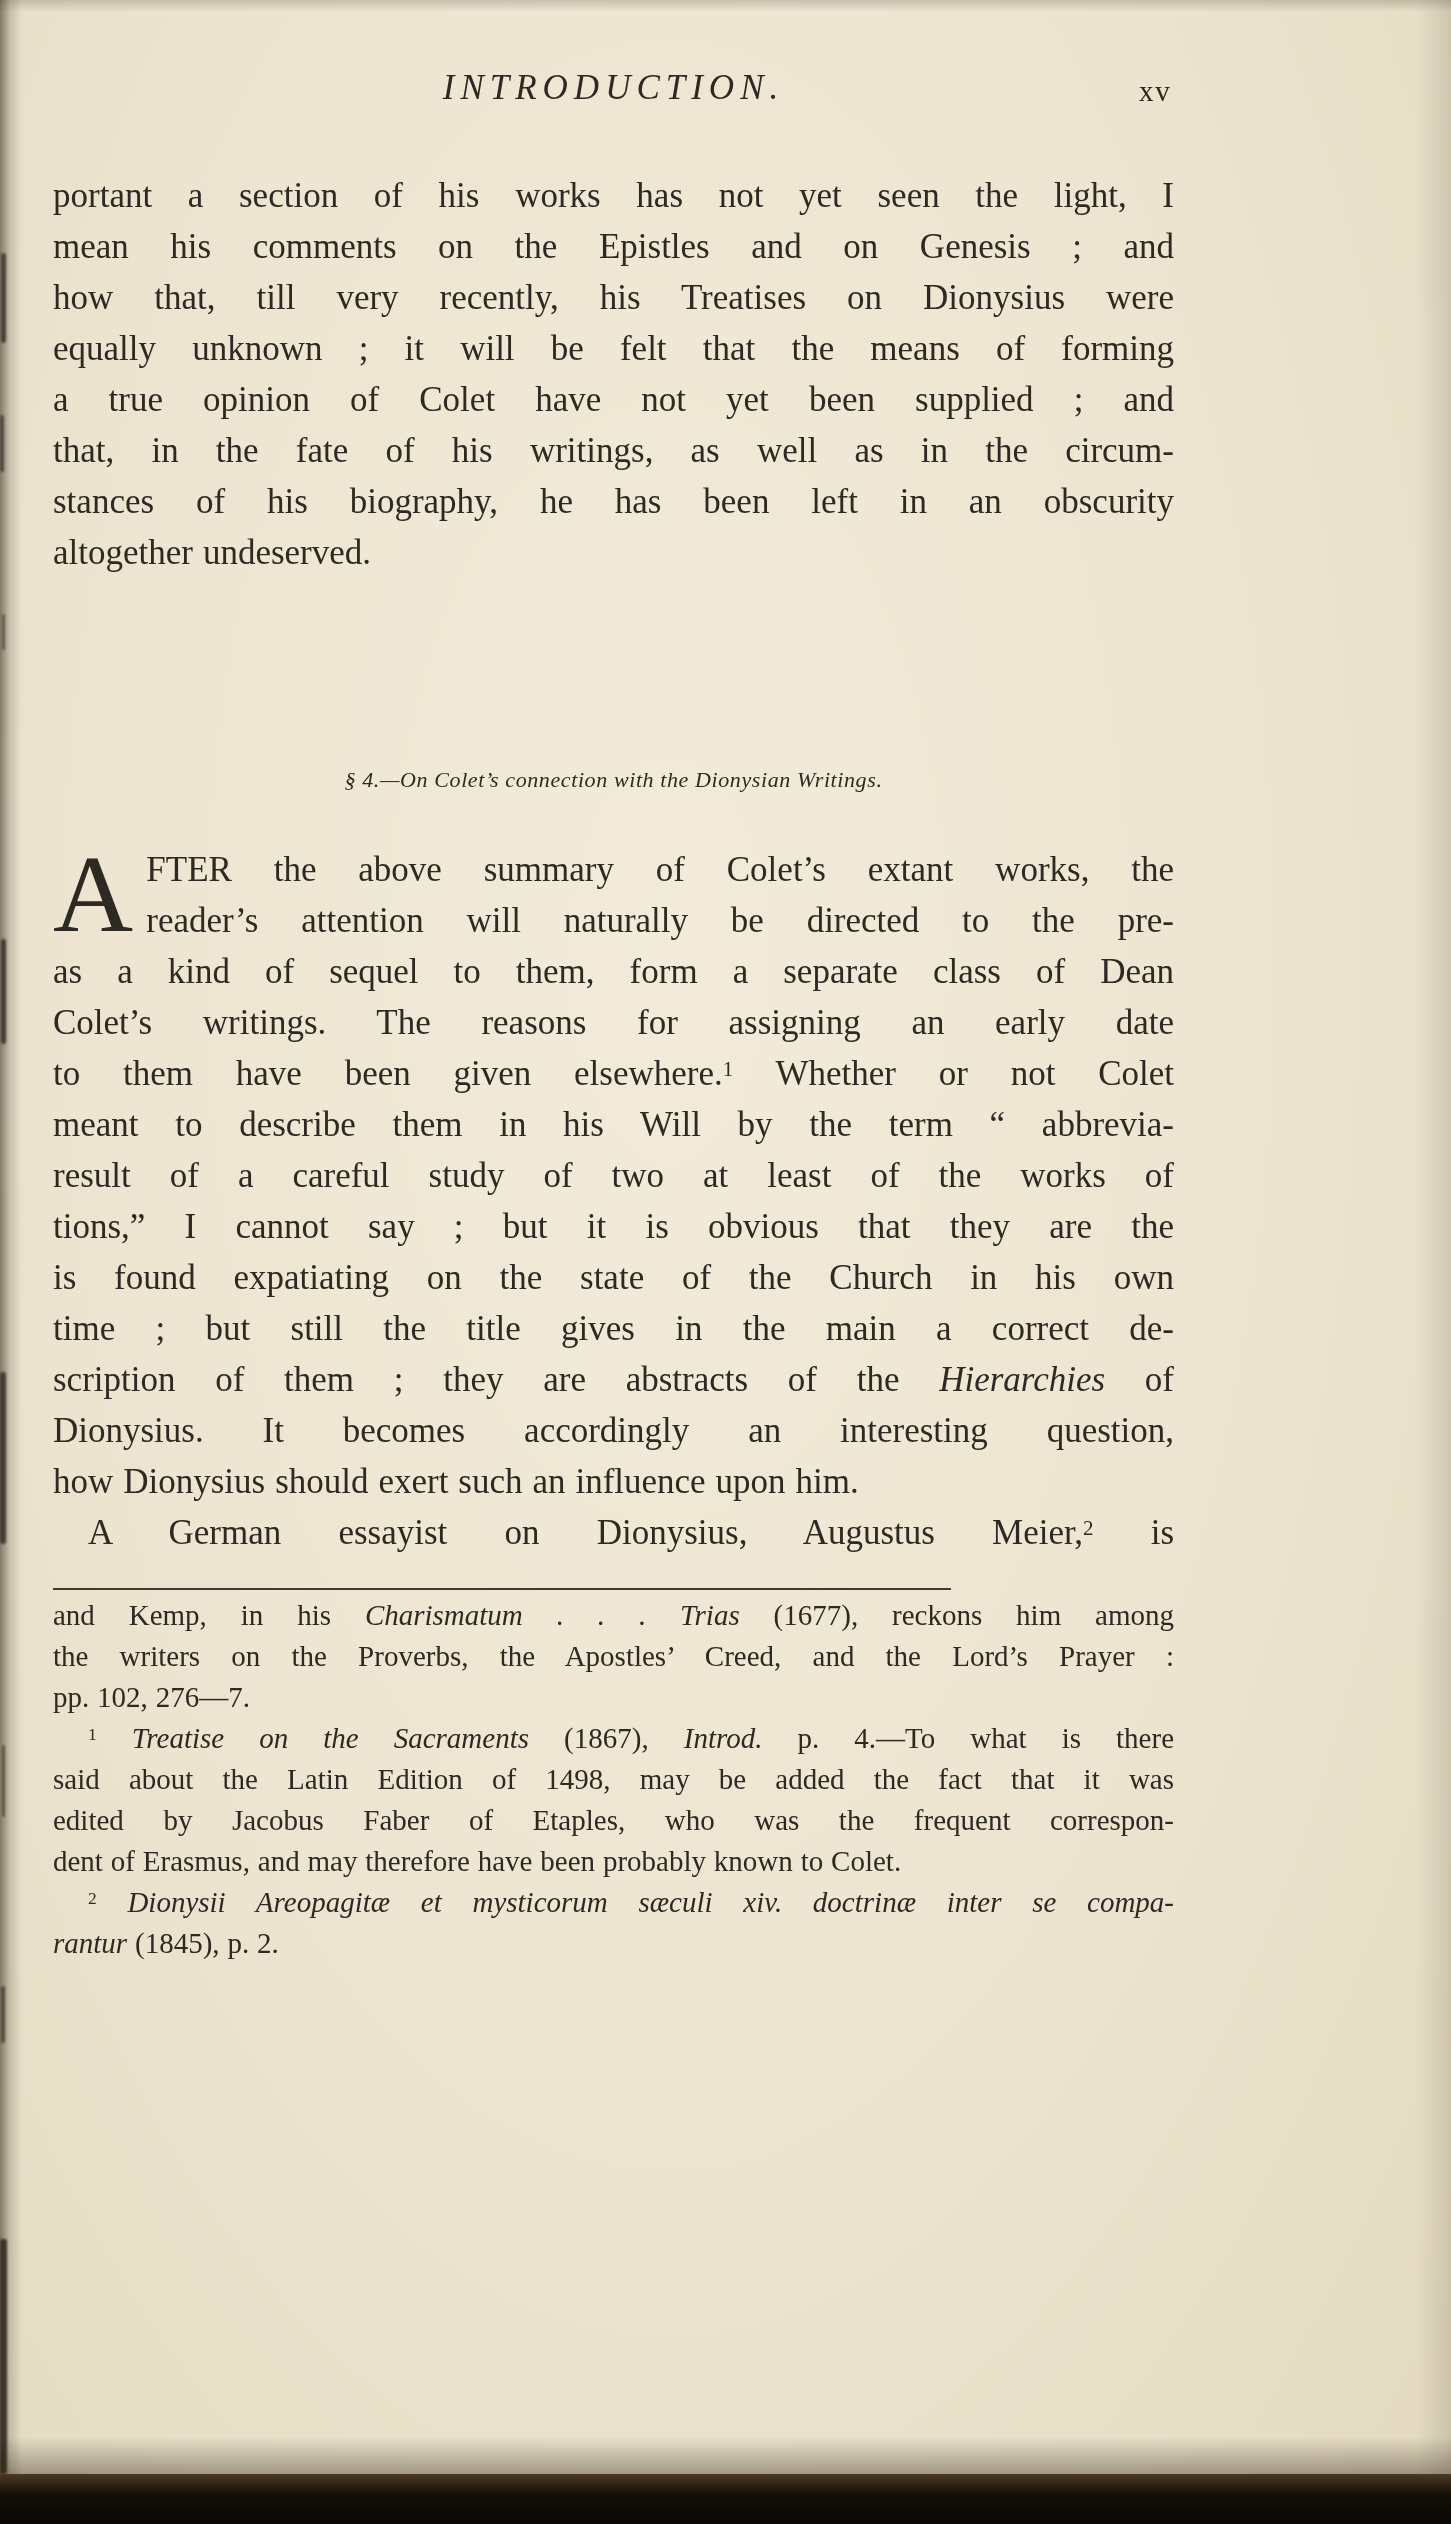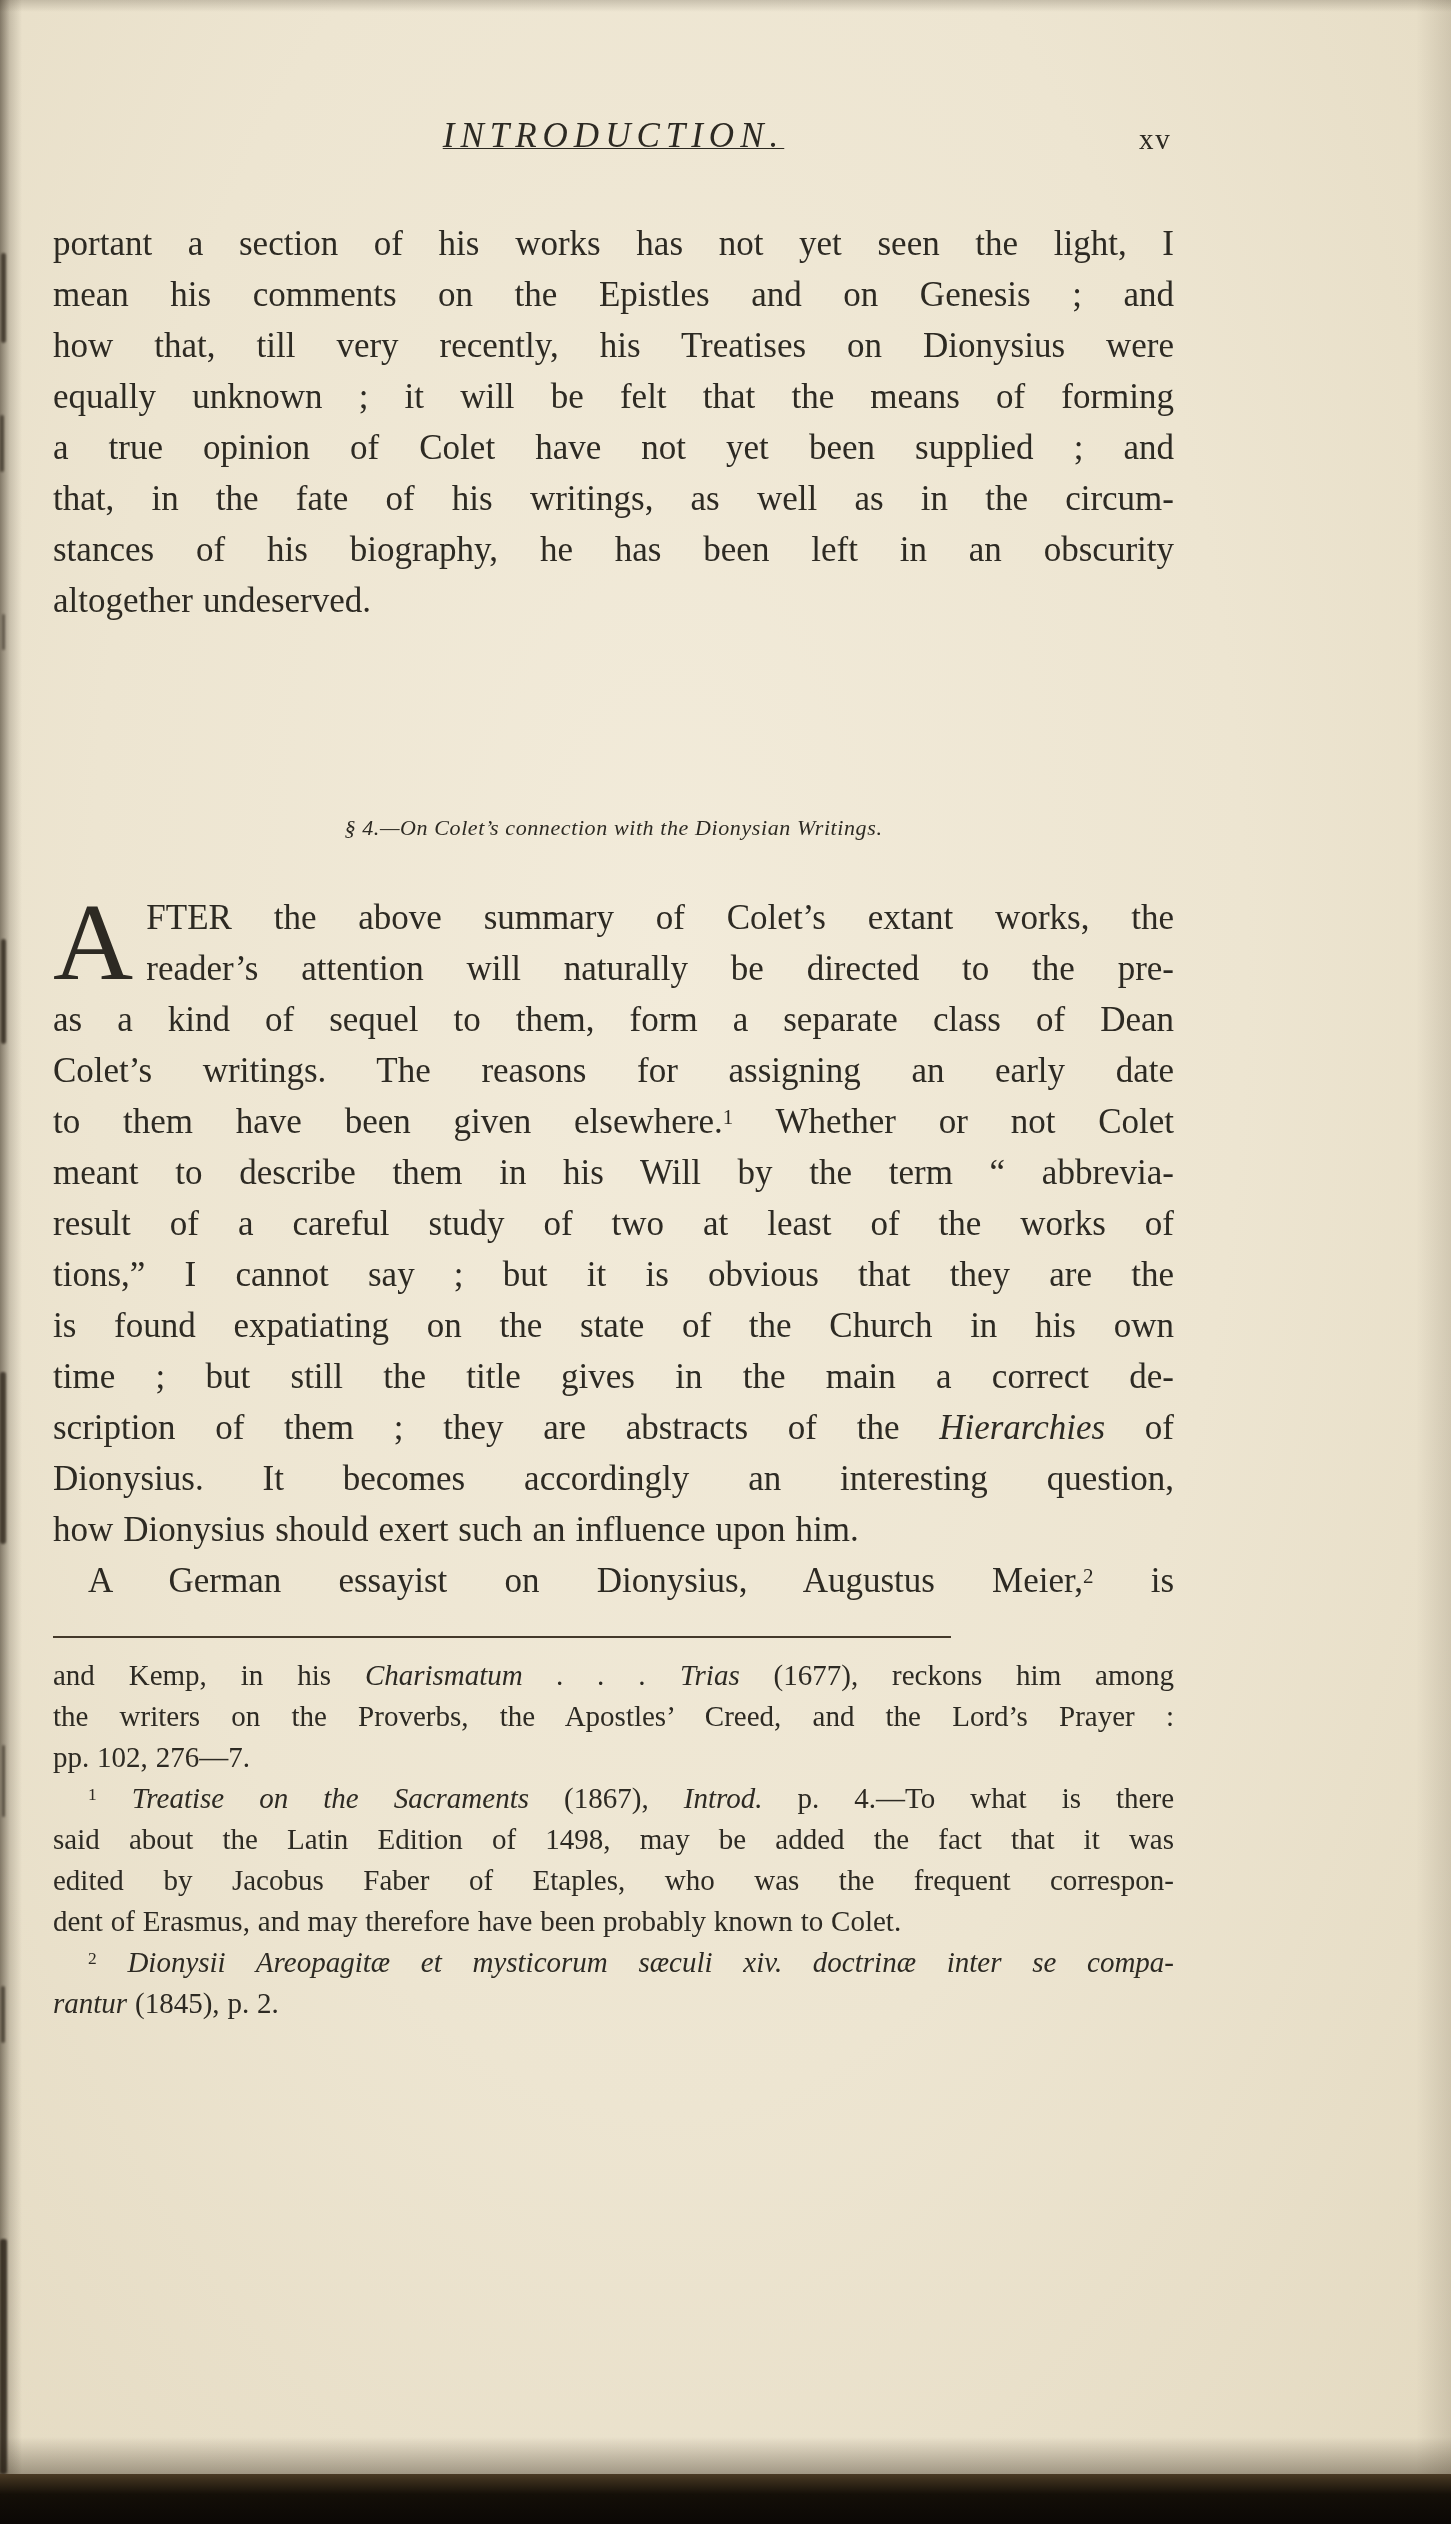--- a/index.html
+++ b/index.html
@@ -31,41 +31,41 @@
   .right-shade{position:absolute;right:0;top:0;bottom:0;width:36px;
     background:linear-gradient(270deg, rgba(60,48,30,.14), rgba(60,48,30,0));z-index:2;}
   .bottom-shade{position:absolute;left:0;right:0;bottom:51px;height:37px;
     background:linear-gradient(180deg, rgba(45,34,20,0), rgba(45,34,20,.38));z-index:2;}
   .bottom-edge{position:absolute;left:0;right:0;bottom:0;height:51px;
     background:linear-gradient(180deg, #4a3a24 0%, #140f08 40%, #0a0705 100%);z-index:3;}
 
   
   .content{position:absolute;left:53px;top:0;width:1121px;z-index:1;}
 
-  .header{position:relative;margin-top:116px;height:47px;text-align:center;text-decoration:underline;}
+  .header{position:relative;margin-top:68px;height:47px;text-align:center;}
   .running-title{font-style:italic;font-size:35px;letter-spacing:6px;}
   .page-number{position:absolute;right:2.4px;top:7.2px;font-size:29px;letter-spacing:1.8px;font-style:normal;}
 
   .body-text{font-size:35px;line-height:51px;word-spacing:1.2px;}
   .fn{font-size:29px;line-height:41px;word-spacing:0.6px;}
 
   .tline{text-align:justify;text-align-last:justify;}
   .tline-end{text-align-last:left;}
   .indent .tline:first-child{text-indent:35px;}
 
   .it{font-style:italic;}
   .sup{font-size:0.60em;position:relative;top:-0.45em;line-height:0;}
 
   .para1{margin-top:55px;}
   .section-heading{margin-top:176px;font-style:italic;font-size:22px;line-height:51px;text-align:center;letter-spacing:0.6px;}
   .para2{margin-top:39px;}
   .dropcap{float:left;font-size:111px;line-height:89px;height:91px;margin:4.8px 13.2px 0 0;}
   .para3{margin-top:0;}
   .fnrule{margin-top:30px;width:898px;height:1.8px;background:#44392a;}
-  .fnblock{margin-top:17px;}
+  .fnblock{margin-top:5px;}
 </style>
 </head>
 <body>
 
 <div class="page">
 
   <div class="top-shade"></div>
   <div class="right-shade"></div>
 
   <div class="content">

